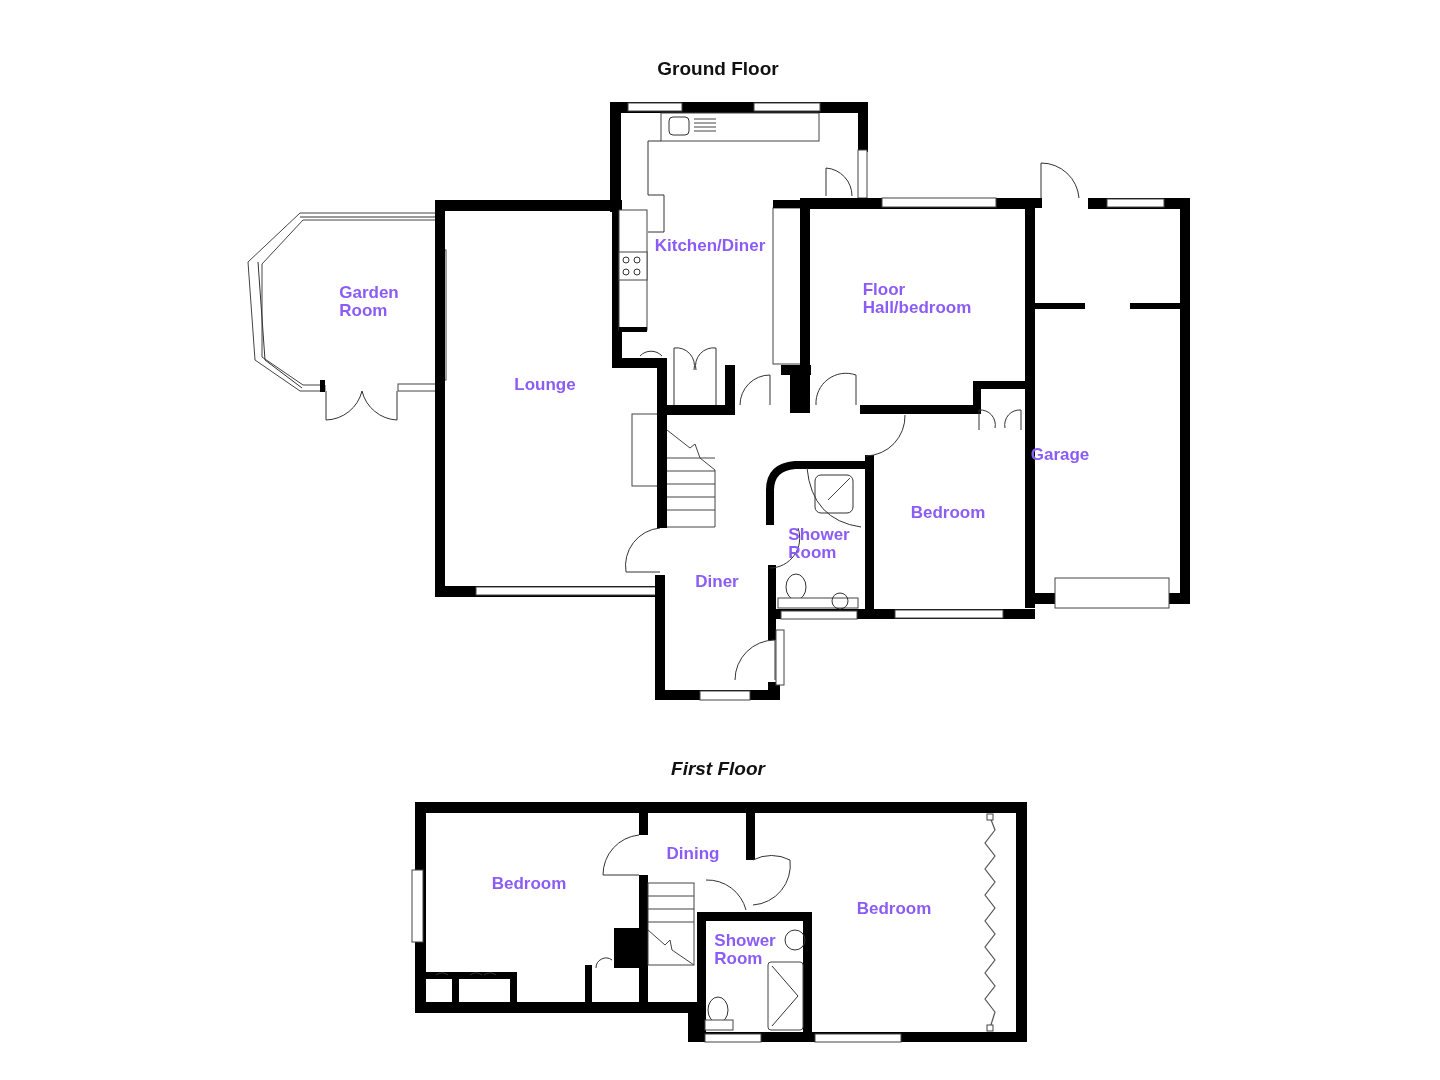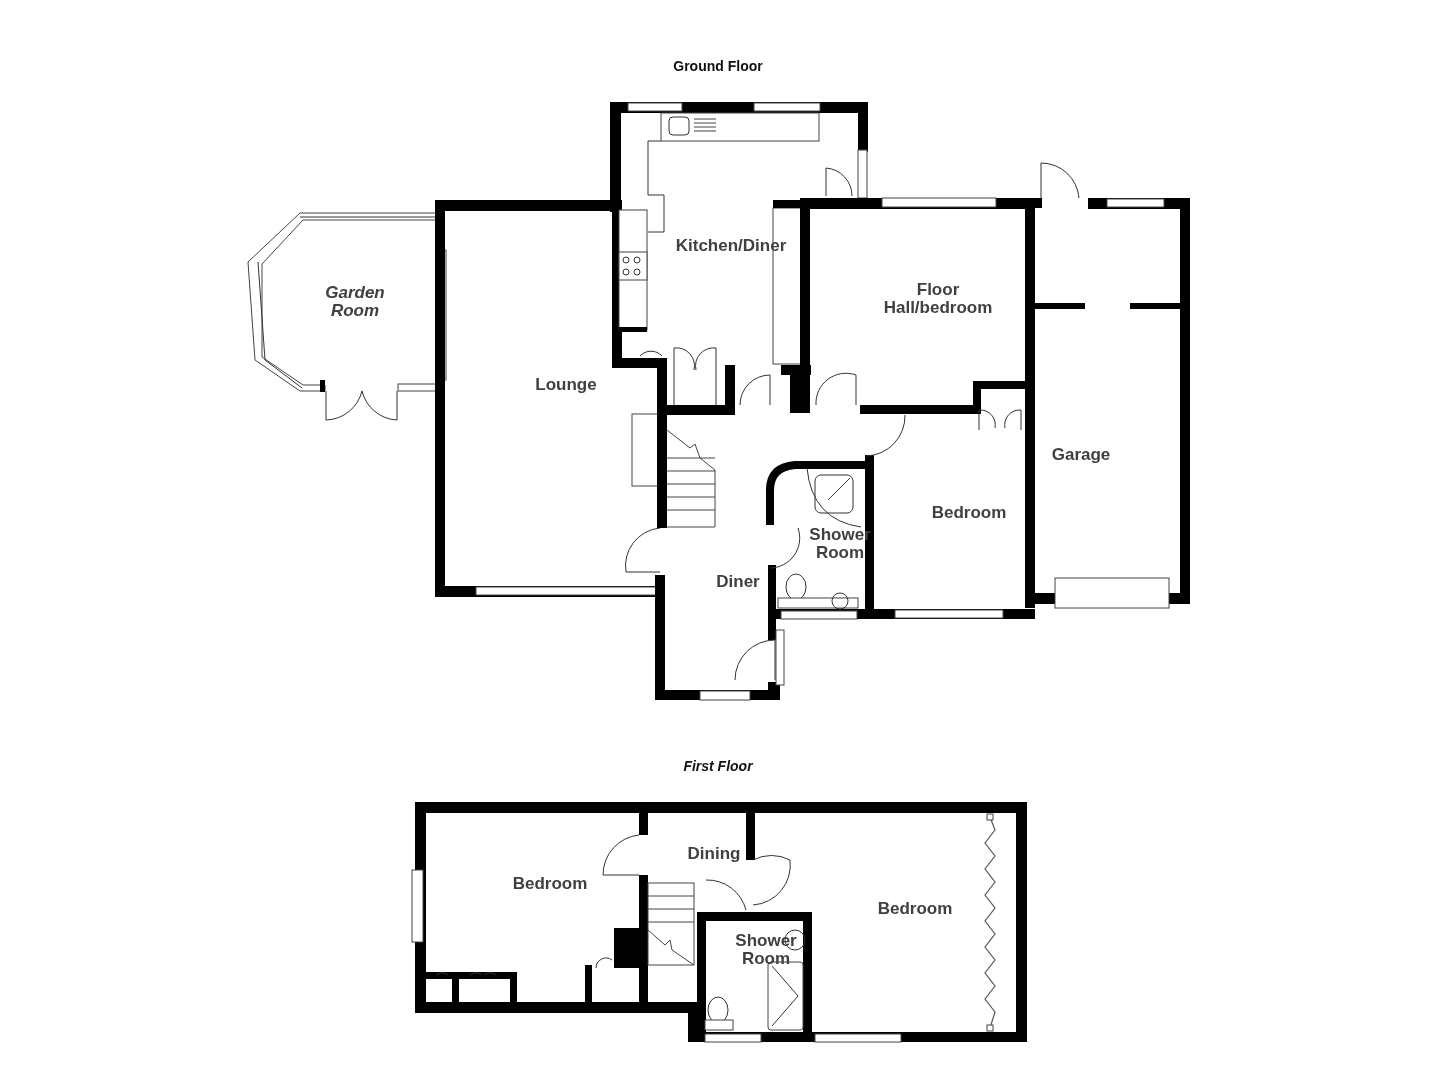--- a/index.html
+++ b/index.html
@@ -1,19 +1,19 @@
 <!DOCTYPE html>
 <html><head>
 <meta charset="utf-8">
 <style>
   html, body { margin:0; padding:0; background:#ffffff; }
   body { width:1440px; height:1080px; position:relative; overflow:hidden; font-family:"Liberation Sans", sans-serif; }
   svg { position:absolute; left:0; top:0; }
-  .floor-title { position:absolute; font-weight:bold; font-size:14px; color:#111; transform:translateX(-50%); white-space:nowrap; }
-  .room-label { position:absolute; font-weight:bold; font-size:17px; color:#404040; text-align:center; line-height:18px; transform:translate(-50%,-50%); white-space:nowrap;margin-left:21px; }
+  .floor-title { position:absolute; font-weight:bold; font-size:19px; color:#111; transform:translateX(-50%); white-space:nowrap; }
+  .room-label { position:absolute; font-weight:bold; font-size:17px; color:#8b5cf6; line-height:18px; transform:translate(-50%,-50%); white-space:nowrap; }
   .wall { fill:#000; }
   .thin { fill:none; stroke:#333; stroke-width:1; }
   .win { fill:#fff; stroke:#444; stroke-width:1; }
   .unit { fill:#fff; stroke:#444; stroke-width:1; }
 </style>
 </head>
 <body>
 
 <svg width="1440" height="1080" viewBox="0 0 1440 1080">
 
@@ -190,21 +190,21 @@
 
     <polyline fill="none" stroke="#555" stroke-width="1.2" points="990,817 995,830 985,843 995,856 985,869 995,882 985,895 995,908 985,921 995,934 985,947 995,960 985,973 995,986 985,999 995,1012 990,1028"></polyline>
     <rect class="unit" x="987" y="814" width="6" height="6"></rect>
     <rect class="unit" x="987" y="1025" width="6" height="6"></rect>
   </g>
 </svg>
 
 <div class="floor-title" style="left:718px; top:58px;">Ground Floor</div>
 <div class="floor-title" style="left:718px; top:758px;font-style:italic;">First Floor</div>
 
-<div class="room-label" style="left:334px; top:302px;font-style:italic;">
+<div class="room-label" style="left:369px; top:302px;">
   <div>Garden</div>
   <div>Room</div>
 </div>
 <div class="room-label" style="left:545px; top:385px;">
   <div>Lounge</div>
 </div>
 <div class="room-label" style="left:710px; top:246px;">
   <div>Kitchen/Diner</div>
 </div>
 <div class="room-label" style="left:917px; top:299px;">

